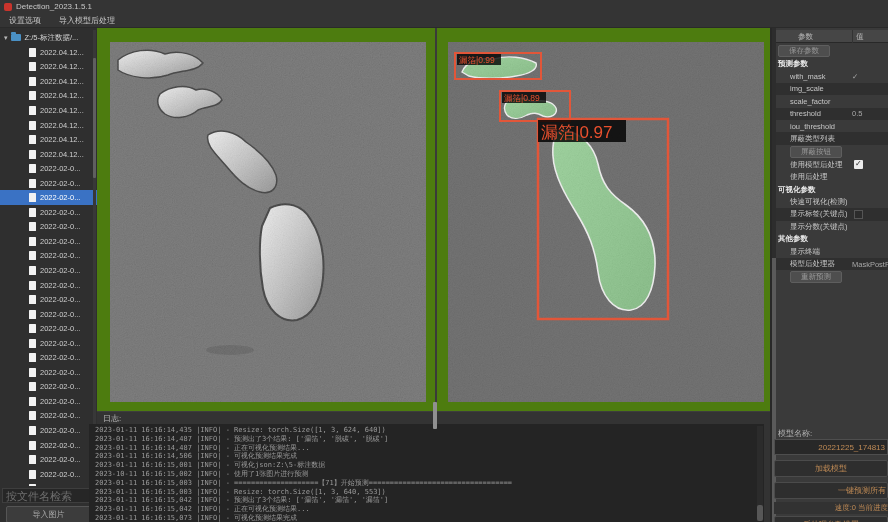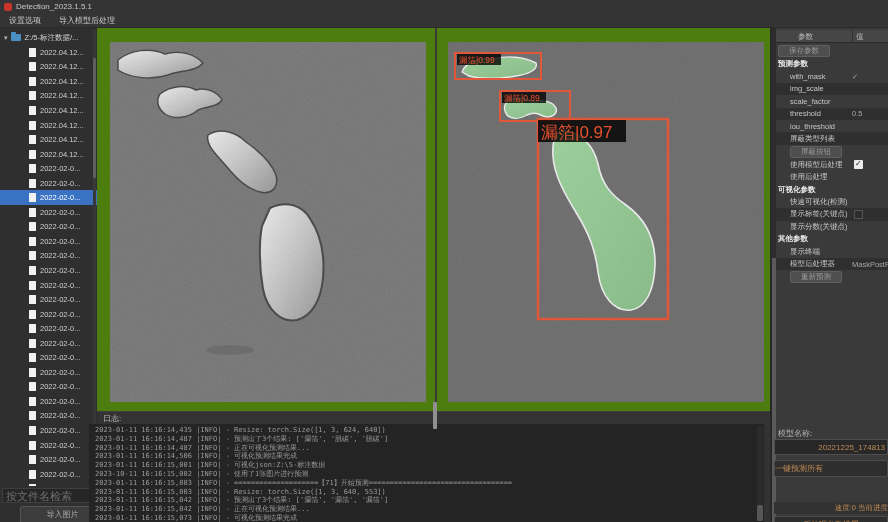--- a/index.html
+++ b/index.html
@@ -29,21 +29,21 @@
   .titem.selected { background:#3a72c4; }
   .ficon { width:7px; height:9px; background:#f2f2f2; flex:none; border-radius:0.5px; }
   .tlabel { margin-left:4px; font-size:7.5px; color:#cfcfcf; white-space:nowrap; }
   .titem.selected .tlabel { color:#ffffff; }
   .side-scroll { position:absolute; left:93px; top:2px; width:3px; height:456px; background:#383838; }
   .side-thumb { position:absolute; left:0; top:28px; width:3px; height:120px; background:#5f5f5f; border-radius:1px; }
   .search-input { position:absolute; left:2px; top:460px; width:92px; height:15px; background:#262626;
                   border:1px solid #3e3e3e; color:#bbbbbb; font-size:11px; padding:0 3px;
                   font-family:"Liberation Sans",sans-serif; }
   .search-input::placeholder { color:#6e6e6e; }
-  .import-btn { position:absolute; left:20px; top:478px; width:85px; height:17px; background:#3c3c3c;
+  .import-btn { position:absolute; left:6px; top:478px; width:85px; height:17px; background:#3c3c3c;
                 border:1px solid #555; border-radius:2px; color:#a8a8a8; font-size:8px;
                 font-family:Liberation Serif, serif; }
 
   
   .viewer { position:absolute; left:97px; top:28px; width:675px; height:383px; background:#4d7c0f; }
   .img-panel { position:absolute; top:14px; width:316px; height:360px; }
   .img-panel.left { left:13px; }
   .img-panel.right { left:351px; }
   .vsplit { position:absolute; left:338px; top:0; width:2px; height:383px; background:#3a3a3a; }
   .split-handle { position:absolute; left:433px; top:402px; width:4px; height:27px; background:#909090; border-radius:1px; z-index:5; }
@@ -92,21 +92,21 @@
                           font-size:7.5px; padding:0 10px; font-family:"Liberation Sans",sans-serif; }
   .prow.btnrow.indent .prowbtn { margin-left:14px; }
   .model-label { position:absolute; left:6px; top:400px; font-size:8px; color:#b5b5b5; }
   .model-field { position:absolute; left:2px; top:411px; width:114px; height:16px; background:#282828;
                  border:1px solid #4e4e4e; color:#bf8a55; font-size:8px; text-align:right;
                  padding-top:3px; padding-right:2px; overflow:hidden; white-space:nowrap; }
   .rbtn { position:absolute; left:2px; width:114px; height:17px; background:#2e2e2e;
           border:1px solid #4b4b4b; border-radius:2px; color:#bf8a55; font-size:8px;
           font-family:"Liberation Sans",sans-serif; }
   .load-btn { top:432px; }
-  .predictall-btn { top:432px; text-align:left; padding-right:1px; }
+  .predictall-btn { top:454px; text-align:right; padding-right:1px; }
   .progress-text { position:absolute; left:2px; top:474px; width:114px; height:12px; font-size:7.5px;
                    color:#bf8a55; text-align:right; line-height:12px; background:#323232; }
   .postproc-btn { top:488px; }
 </style>
 </head>
 <body>
 
 <div id="app">
 
   <div class="titlebar">

